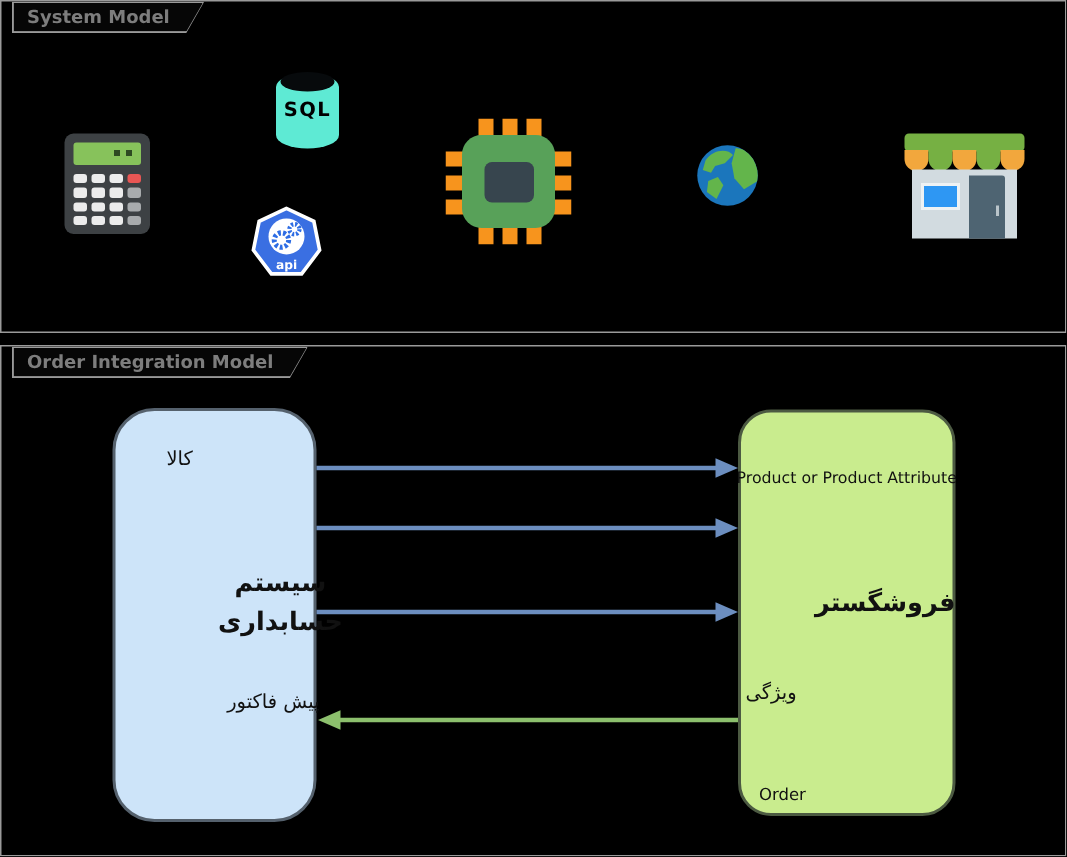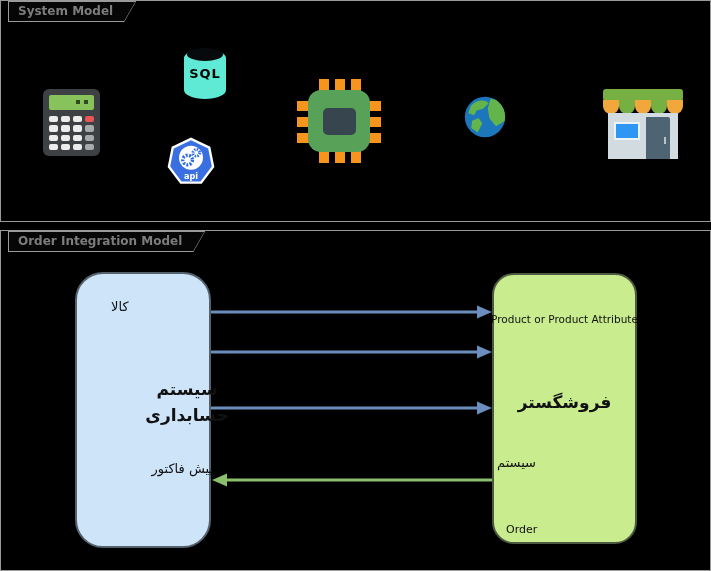--- a/index.html
+++ b/index.html
@@ -41,21 +41,21 @@
   .box{position:absolute;box-sizing:border-box;}
   .box-blue{left:75px;top:272px;width:136px;height:276px;background:#cde4f9;
             border:2px solid #55616d;border-radius:28px;}
   .box-green{left:492px;top:273px;width:145px;height:271px;background:#c9ec8e;
              border:2px solid #4c5a42;border-radius:22px;}
 
   .dlabel{position:absolute;color:#111;font-size:13px;}
   .acc-title{position:absolute;left:75px;top:376px;width:136px;text-align:center;
              font-size:17px;font-weight:bold;color:#111;line-height:1.55;margin-left:44px;}
   .acc-title span{display:inline-block;width:108px;}
-  .store-title{position:absolute;left:492px;top:392px;width:145px;text-align:center;
+  .store-title{position:absolute;left:492px;top:392px;width:145px;text-align:right;
                font-size:17px;font-weight:bold;color:#111;}
   .lbl-kala{left:111px;top:299px;width:92px;text-align:left;direction:rtl;}
   .lbl-pish{left:105px;top:461px;width:108px;text-align:right;direction:rtl;}
   .lbl-prod-fa{left:492px;top:288px;width:145px;text-align:center;direction:rtl;}
   .lbl-prod-en{left:489px;top:313px;width:151px;text-align:center;font-size:10.5px;white-space:nowrap;}
   .lbl-sefaresh{left:497px;top:455px;direction:rtl;}
   .lbl-order{left:506px;top:483px;font-size:11px;margin-top:40px;}
 
   .arrows{position:absolute;left:0;top:0;width:711px;height:571px;pointer-events:none;}
 </style>
@@ -164,21 +164,21 @@
   <div class="box box-blue"></div>
   <div class="acc-title">
     <span>سیستم حسابداری</span>
   </div>
   <div class="dlabel lbl-kala">کالا</div>
   <div class="dlabel lbl-pish">پیش فاکتور</div>
 
   <div class="box box-green"></div>
   <div class="store-title">فروشگستر</div>
   <div class="dlabel lbl-prod-en">Product or Product Attribute</div>
-  <div class="dlabel lbl-sefaresh">سیستم</div>
+  <div class="dlabel lbl-sefaresh">ویژگی</div>
   <div class="dlabel lbl-order">Order</div>
 
   <svg class="arrows" width="711" height="571" viewBox="0 0 711 571">
     <g>
       <line x1="211" y1="312" x2="479" y2="312" stroke-width="3" stroke="#6c8ebf"></line>
       <polygon points="492,312 477,305.5 477,318.5" fill="#6c8ebf"></polygon>
     </g>
     <g>
       <line x1="211" y1="352" x2="479" y2="352" stroke-width="3" stroke="#6c8ebf"></line>
       <polygon points="492,352 477,345.5 477,358.5" fill="#6c8ebf"></polygon>

